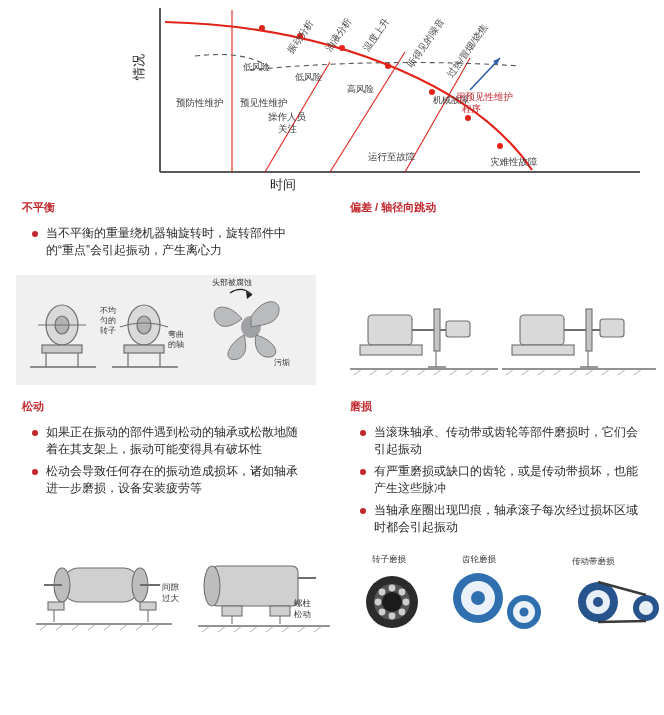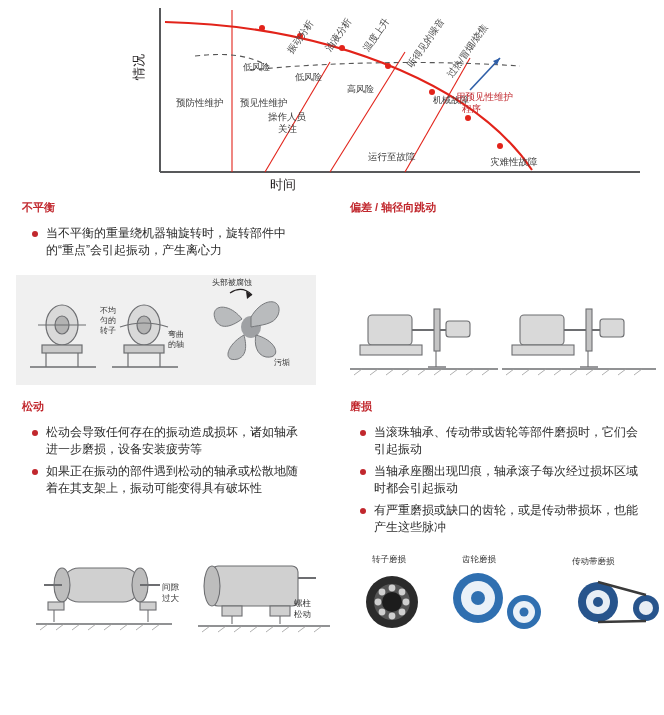--- a/index.html
+++ b/index.html
@@ -198,30 +198,30 @@
         <line x1="284" y1="100" x2="292" y2="94"></line>
       </g>
     </svg>
   </div>
 </div>
 
 <div class="cols" style="margin-top:10px;">
   <div class="col">
     <h3 class="sec-title">松动</h3>
     <ul class="bullets">
+      <li>如果正在振动的部件遇到松动的轴承或松散地随着在其支架上，振动可能变得具有破坏性</li>
       <li>松动会导致任何存在的振动造成损坏，诸如轴承进一步磨损，设备安装疲劳等</li>
-      <li>如果正在振动的部件遇到松动的轴承或松散地随着在其支架上，振动可能变得具有破坏性</li>
     </ul>
   </div>
   <div class="col right">
     <h3 class="sec-title">磨损</h3>
     <ul class="bullets">
       <li>当滚珠轴承、传动带或齿轮等部件磨损时，它们会引起振动</li>
+      <li>有严重磨损或缺口的齿轮，或是传动带损坏，也能产生这些脉冲</li>
       <li>当轴承座圈出现凹痕，轴承滚子每次经过损坏区域时都会引起振动</li>
-      <li>有严重磨损或缺口的齿轮，或是传动带损坏，也能产生这些脉冲</li>
     </ul>
   </div>
 </div>
 
 <div class="cols" style="margin-top:4px;">
   <div class="col" style="padding-left:32px;">
     <svg width="300" height="90" viewBox="0 0 300 90">
 
       <g stroke="#6d6e71" fill="#d0d0d0" stroke-width="1.1">
         <rect x="30" y="18" width="78" height="34" rx="17"></rect>

